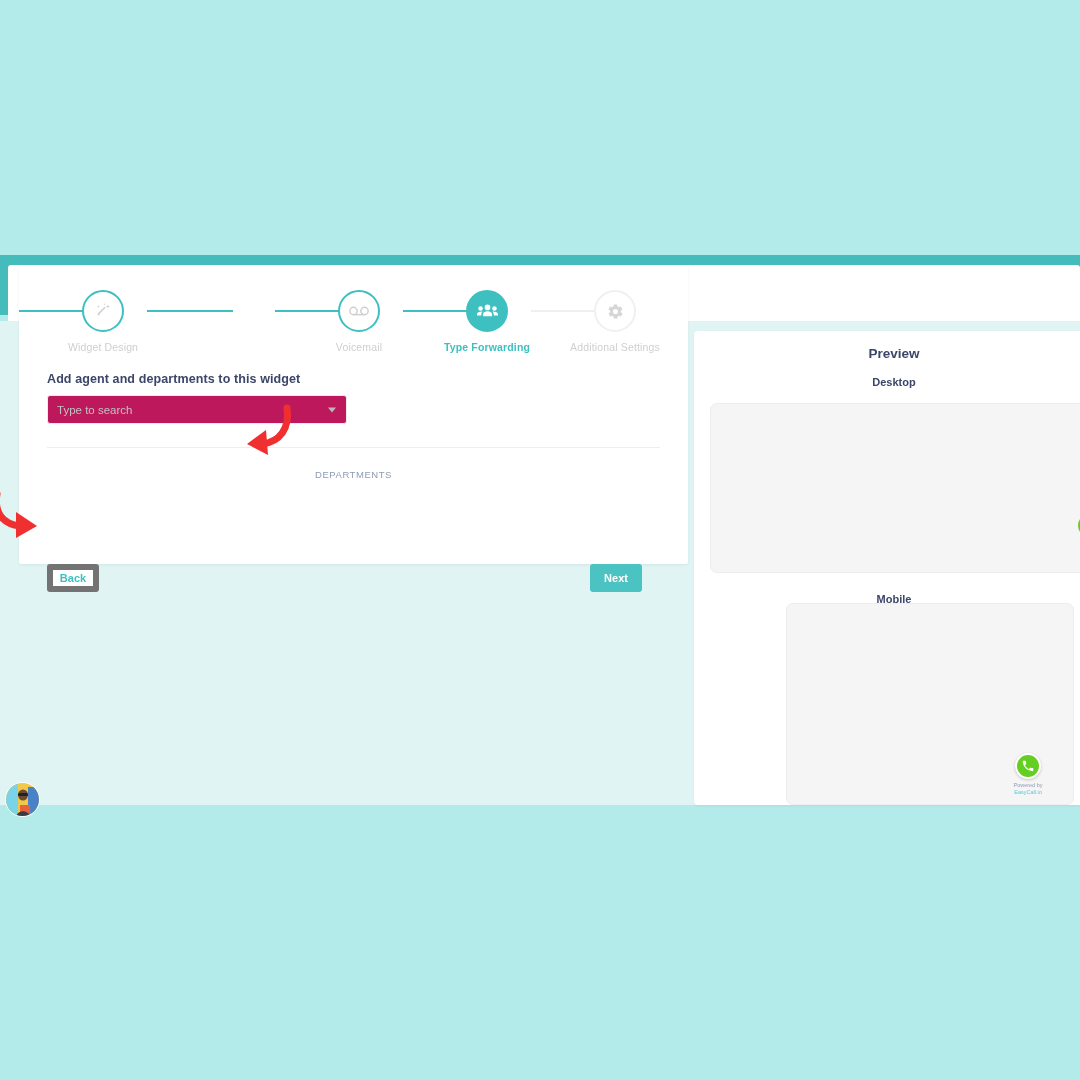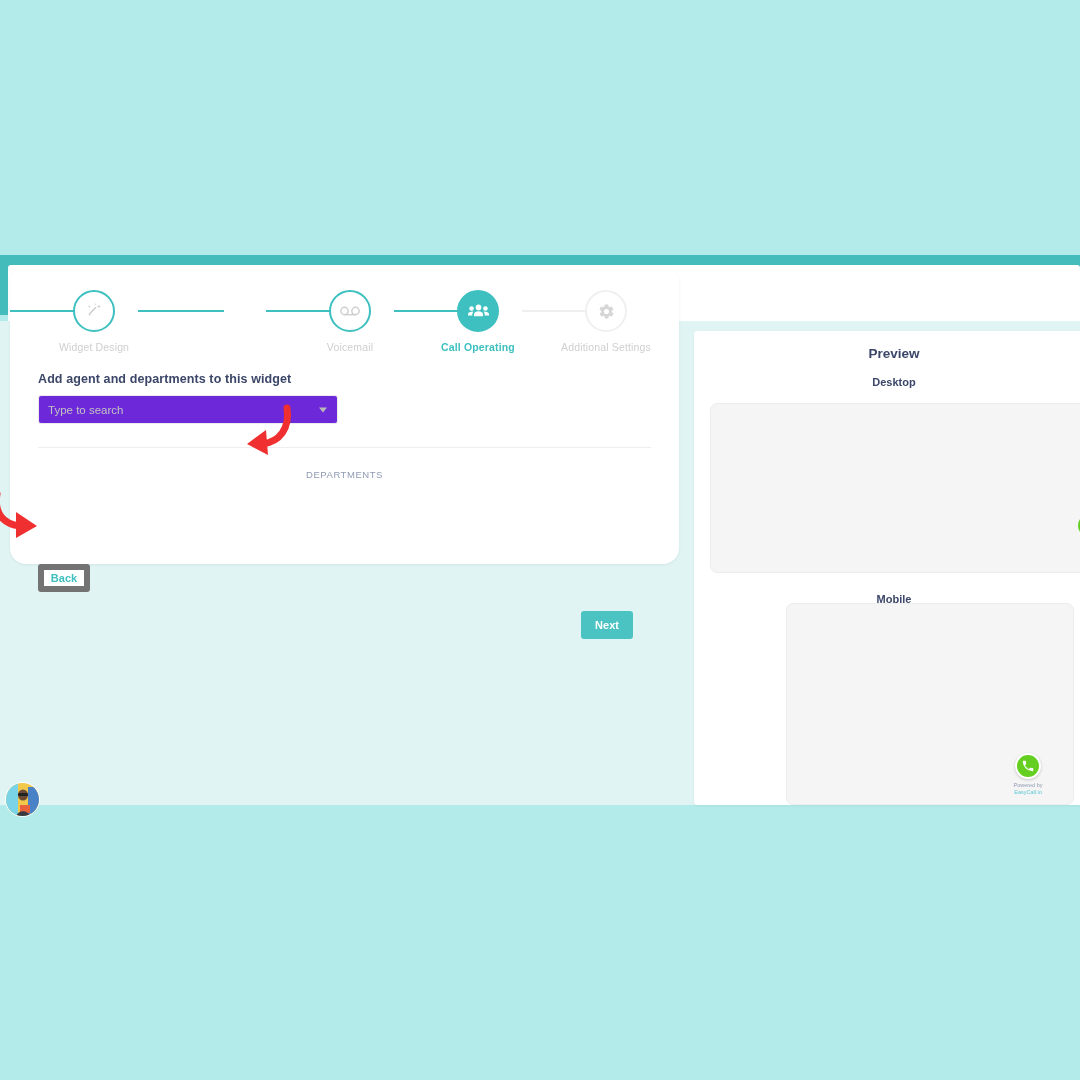--- a/index.html
+++ b/index.html
@@ -78,26 +78,26 @@
     top: 66px;
     width: 1080px;
     height: 484px;
     background: #e0f4f4;
     padding: 0;
   }
 
   
   #form-card {
     position: absolute;
-    left: 10px;
+    left: 19px;
     top: 266px;
     width: 669px;
     height: 298px;
     background: #ffffff;
-    border-radius: 16px;
+    border-radius: 2px;
     box-shadow: 0 1px 3px rgba(0,0,0,.06);
   }
   #form-card-inner {
     padding: 24px 28px 0 28px;
     height: 100%;
     position: relative;
   }
 
   
   #stepper {
@@ -162,21 +162,21 @@
     color: #3b4668;
     margin-top: 4px;
     margin-bottom: 9px;
     letter-spacing: .1px;
   }
   #search-select {
     width: 300px;
     height: 29px;
     border: 1px solid #ececec;
     border-radius: 3px;
-    background: #6d28d9;
+    background: #be185d;
     display: flex;
     align-items: center;
     padding: 0 9px;
     position: relative;
   }
   #search-placeholder {
     font-size: 11.5px;
     color: #c2c2c2;
   }
   #select-caret {
@@ -236,21 +236,20 @@
     width: 52px;
     height: 28px;
     border: none;
     border-radius: 3px;
     background: #4cc3c3;
     color: #ffffff;
     font-size: 11px;
     font-weight: bold;
     font-family: "Liberation Sans", sans-serif;
     cursor: pointer;
-    margin-top: 47px;
   }
 
   
   #preview-card {
     position: absolute;
     left: 694px;
     top: 331px;
     width: 400px;
     height: 474px;
     background: #ffffff;
@@ -424,21 +423,21 @@
             <svg width="21" height="18" viewBox="0 0 26 20" fill="#ffffff">
               <circle cx="13" cy="5.6" r="3.5"></circle>
               <path d="M13 10.4c-3.3 0-5.6 1.7-5.6 3.6v2.4h11.2V14c0-1.9-2.3-3.6-5.6-3.6z"></path>
               <circle cx="4.4" cy="7" r="2.8"></circle>
               <path d="M4.4 10.8c-2.6 0-4.4 1.3-4.4 2.8v2.1h5.3V14c0-1.2.5-2.3 1.4-3.1a8 8 0 0 0-2.3-.1z"></path>
               <circle cx="21.6" cy="7" r="2.8"></circle>
               <path d="M21.6 10.8c2.6 0 4.4 1.3 4.4 2.8v2.1h-5.3V14c0-1.2-.5-2.3-1.4-3.1a8 8 0 0 1 2.3-.1z"></path>
             </svg>
           </span>
         </div>
-        <div class="step-label active">Call Operating</div>
+        <div class="step-label active">Type Forwarding</div>
       </div>
 
       <div class="step" style="left:513px;text-align:center;">
         <div class="step-circle todo">
           <span class="step-icon">
             <svg width="17" height="17" viewBox="0 0 24 24" fill="#d6d6d6">
               <path d="M19.4 13a7.6 7.6 0 0 0 0-2l2.1-1.6a.5.5 0 0 0 .1-.6l-2-3.5a.5.5 0 0 0-.6-.2l-2.5 1a7.3 7.3 0 0 0-1.7-1l-.4-2.6a.5.5 0 0 0-.5-.4h-4a.5.5 0 0 0-.5.4l-.4 2.6a7.3 7.3 0 0 0-1.7 1l-2.5-1a.5.5 0 0 0-.6.2l-2 3.5a.5.5 0 0 0 .1.6L4.6 11a7.6 7.6 0 0 0 0 2l-2.1 1.6a.5.5 0 0 0-.1.6l2 3.5a.5.5 0 0 0 .6.2l2.5-1a7.3 7.3 0 0 0 1.7 1l.4 2.6a.5.5 0 0 0 .5.4h4a.5.5 0 0 0 .5-.4l.4-2.6a7.3 7.3 0 0 0 1.7-1l2.5 1a.5.5 0 0 0 .6-.2l2-3.5a.5.5 0 0 0-.1-.6zM12 15.6A3.6 3.6 0 1 1 15.6 12 3.6 3.6 0 0 1 12 15.6z"></path>
             </svg>
           </span>
         </div>

